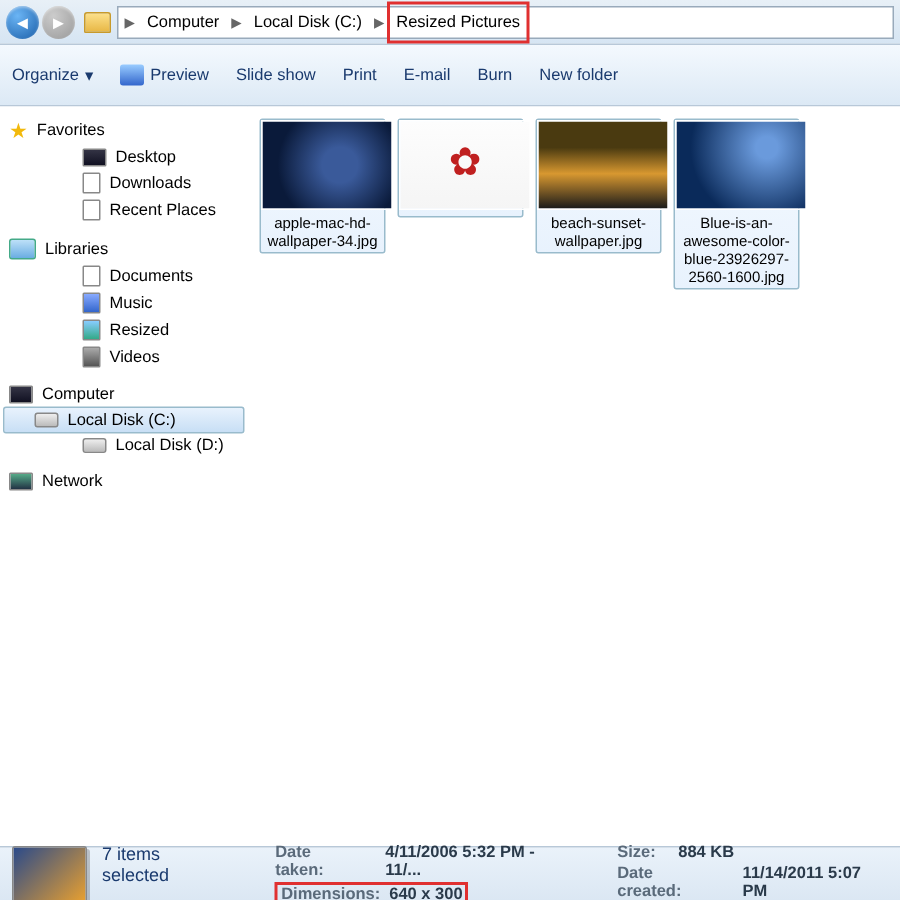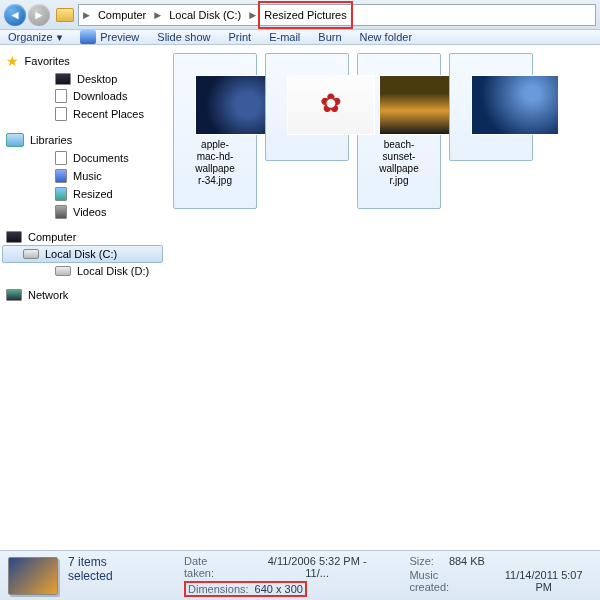--- a/index.html
+++ b/index.html
@@ -9,55 +9,55 @@
 .addrbar { height: 30px; background: linear-gradient(#e8f0f7, #d6e5f3); display: flex; align-items: center; padding: 0 4px; border-bottom: 1px solid #b8c8d8; }
 .navbtn { width: 22px; height: 22px; border-radius: 50%; background: radial-gradient(circle at 35% 30%, #6bb5f5, #1a5ea8); margin-right: 2px; display: flex; align-items: center; justify-content: center; color: #fff; font-size: 12px; cursor: pointer; box-shadow: inset 0 1px 2px rgba(255,255,255,.5); }
 .navbtn.fwd { background: radial-gradient(circle at 35% 30%, #ccc, #999); }
 .folder-icon-sm { width: 18px; height: 14px; background: linear-gradient(#fce08a,#e8b846); border-radius: 2px 2px 1px 1px; margin: 0 4px; border: 1px solid #c89a2a; position: relative; }
 .breadcrumb { flex: 1; height: 22px; background: #fff; border: 1px solid #9ab; display: flex; align-items: center; padding: 0 2px; }
 .bc-item { padding: 0 6px; height: 100%; display: flex; align-items: center; cursor: pointer; }
 .bc-sep { color: #666; font-size: 9px; padding: 0 2px; }
 .bc-item.hl { border: 2px solid #e03030; padding: 12px 4px; }
 
 
-.toolbar { height: 15px; background: linear-gradient(#f4f9fe,#dce9f5); border-bottom: 1px solid #b8c8d8; display: flex; align-items: center; padding: 0 8px; gap: 18px; color: #1a3a6e; }
+.toolbar { height: 41px; background: linear-gradient(#f4f9fe,#dce9f5); border-bottom: 1px solid #b8c8d8; display: flex; align-items: center; padding: 0 8px; gap: 18px; color: #1a3a6e; }
 .tb-item { cursor: pointer; display: flex; align-items: center; gap: 4px; }
 .tb-icon { width: 16px; height: 14px; background: linear-gradient(#9cf,#36c); border-radius: 2px; }
 
 
 .main { flex: 1; display: flex; }
 .sidebar { width: 165px; background: #fff; padding: 6px 0; overflow: hidden; }
 .side-group { margin-bottom: 8px; }
 .side-head { display: flex; align-items: center; gap: 6px; padding: 2px 6px; cursor: pointer; }
 .side-item { display: flex; align-items: center; gap: 6px; padding: 2px 6px 2px 22px; cursor: pointer; margin-left: 33px; }
 .side-item.sel { background: linear-gradient(#e8f2fd,#c8dff5); border: 1px solid #9bc; border-radius: 2px; margin: 0 2px; padding-left: 20px; }
 .star-icon { color: #f2b90c; font-size: 14px; }
 .lib-icon { width: 18px; height: 14px; background: linear-gradient(#bde0f8,#6aade2); border: 1px solid #4a8; border-radius: 2px; position: relative; }
 .monitor-icon { width: 16px; height: 12px; background: linear-gradient(#334,#112); border: 1px solid #888; border-radius: 1px; }
 .disk-icon { width: 16px; height: 10px; background: linear-gradient(#eee,#bbb); border: 1px solid #888; border-radius: 2px; }
 .doc-icon { width: 12px; height: 14px; background: #fff; border: 1px solid #888; border-radius: 1px; }
 
 .content { flex: 1; background: #fff; padding: 8px; display: flex; gap: 8px; align-items: flex-start; flex-wrap: wrap; }
-.thumb { width: 84px; border: 1px solid #9bc; border-radius: 2px; padding: 21px; background: linear-gradient(#f5faff,#e8f2fd); text-align: center; }
+.thumb { width: 84px; border: 1px solid #9bc; border-radius: 2px; padding: 0; background: linear-gradient(#f5faff,#e8f2fd); text-align: center; }
 .thumb-img { width: 88px; height: 60px; border: 1px solid #fff; margin: 0 auto 4px; }
 .thumb-name { font-size: 10px; word-wrap: break-word; line-height: 1.2; }
 .t1 { background: radial-gradient(circle at 60% 50%, #3a5a9a 20%, #0a1a3a 70%); }
 .t2 { background: linear-gradient(#fdfdfd,#f5f5f5); position: relative; }
 .t2::after { content:"✿"; color:#c02020; font-size:26px; position:absolute; top:50%; left:50%; transform:translate(-50%,-55%); }
 .t3 { background: linear-gradient(#4a3a10 30%,#d89830 60%,#1a1a1a 100%); }
 .t4 { background: radial-gradient(circle at 70% 30%, #6a9adc 10%, #0a2a5a 70%); }
 
 
-.statusbar { height: 50px; background: linear-gradient(#eaf2fa,#dbe7f3); border-top: 1px solid #b8c8d8; display: flex; align-items: center; padding: 4px 8px; gap: 10px; }
+.statusbar { height: 36px; background: linear-gradient(#eaf2fa,#dbe7f3); border-top: 1px solid #b8c8d8; display: flex; align-items: center; padding: 4px 8px; gap: 10px; }
 .status-thumb { width: 50px; height: 38px; background: linear-gradient(135deg,#2a4a8a,#e8a030); border: 1px solid #888; border-radius: 2px; box-shadow: 2px 2px 0 rgba(0,0,0,.2); }
 .status-cols { display: flex; gap: 30px; flex: 1; }
 .status-col { display: flex; flex-direction: column; gap: 2px; }
-.status-row { display: flex; gap: 15px; align-items: center; }
+.status-row { display: flex; gap: 15px; align-items: center; font-weight: bold; }
 .status-label { color: #5a6a7a; }
-.status-val { color: #2a3a4a; text-align: center; }
+.status-val { color: #2a3a4a; }
 .hl-box { border: 2px solid #e03030; padding: 0 2px; display: inline-flex; gap: 6px; }
 .sel-title { font-size: 12px; color: #1a3a6e; }
 </style>
 </head>
 <body>
 
 <div class="addrbar">
   <div class="navbtn">◄</div>
   <div class="navbtn fwd">►</div>
   <div class="folder-icon-sm"></div>
@@ -159,20 +159,21 @@
     </div>
     <div class="thumb">
       <div class="thumb-img t2"></div>
     </div>
     <div class="thumb">
       <div class="thumb-img t3"></div>
       <div class="thumb-name">beach-sunset-wallpaper.jpg</div>
     </div>
     <div class="thumb">
       <div class="thumb-img t4"></div>
+      <div class="thumb-name">Blue-is-an-awesome-color-blue-23926297-2560-1600.jpg</div>
     </div>
   </div>
 </div>
 
 <div class="statusbar">
   <div class="status-thumb"></div>
   <div class="status-cols">
     <div class="status-col">
       <div class="sel-title">7 items selected</div>
       <div style="height:2px"></div>
@@ -188,18 +189,18 @@
             <span class="status-val">640 x 300</span>
           </span>
         </div>
     </div>
     <div class="status-col">
       <div class="status-row">
           <span class="status-label">Size:</span>
           <span class="status-val">884 KB</span>
         </div>
       <div class="status-row">
-          <span class="status-label">Music created:</span>
+          <span class="status-label">Date created:</span>
           <span class="status-val">11/14/2011 5:07 PM</span>
         </div>
     </div>
   </div>
 </div>
 
 </body></html>

